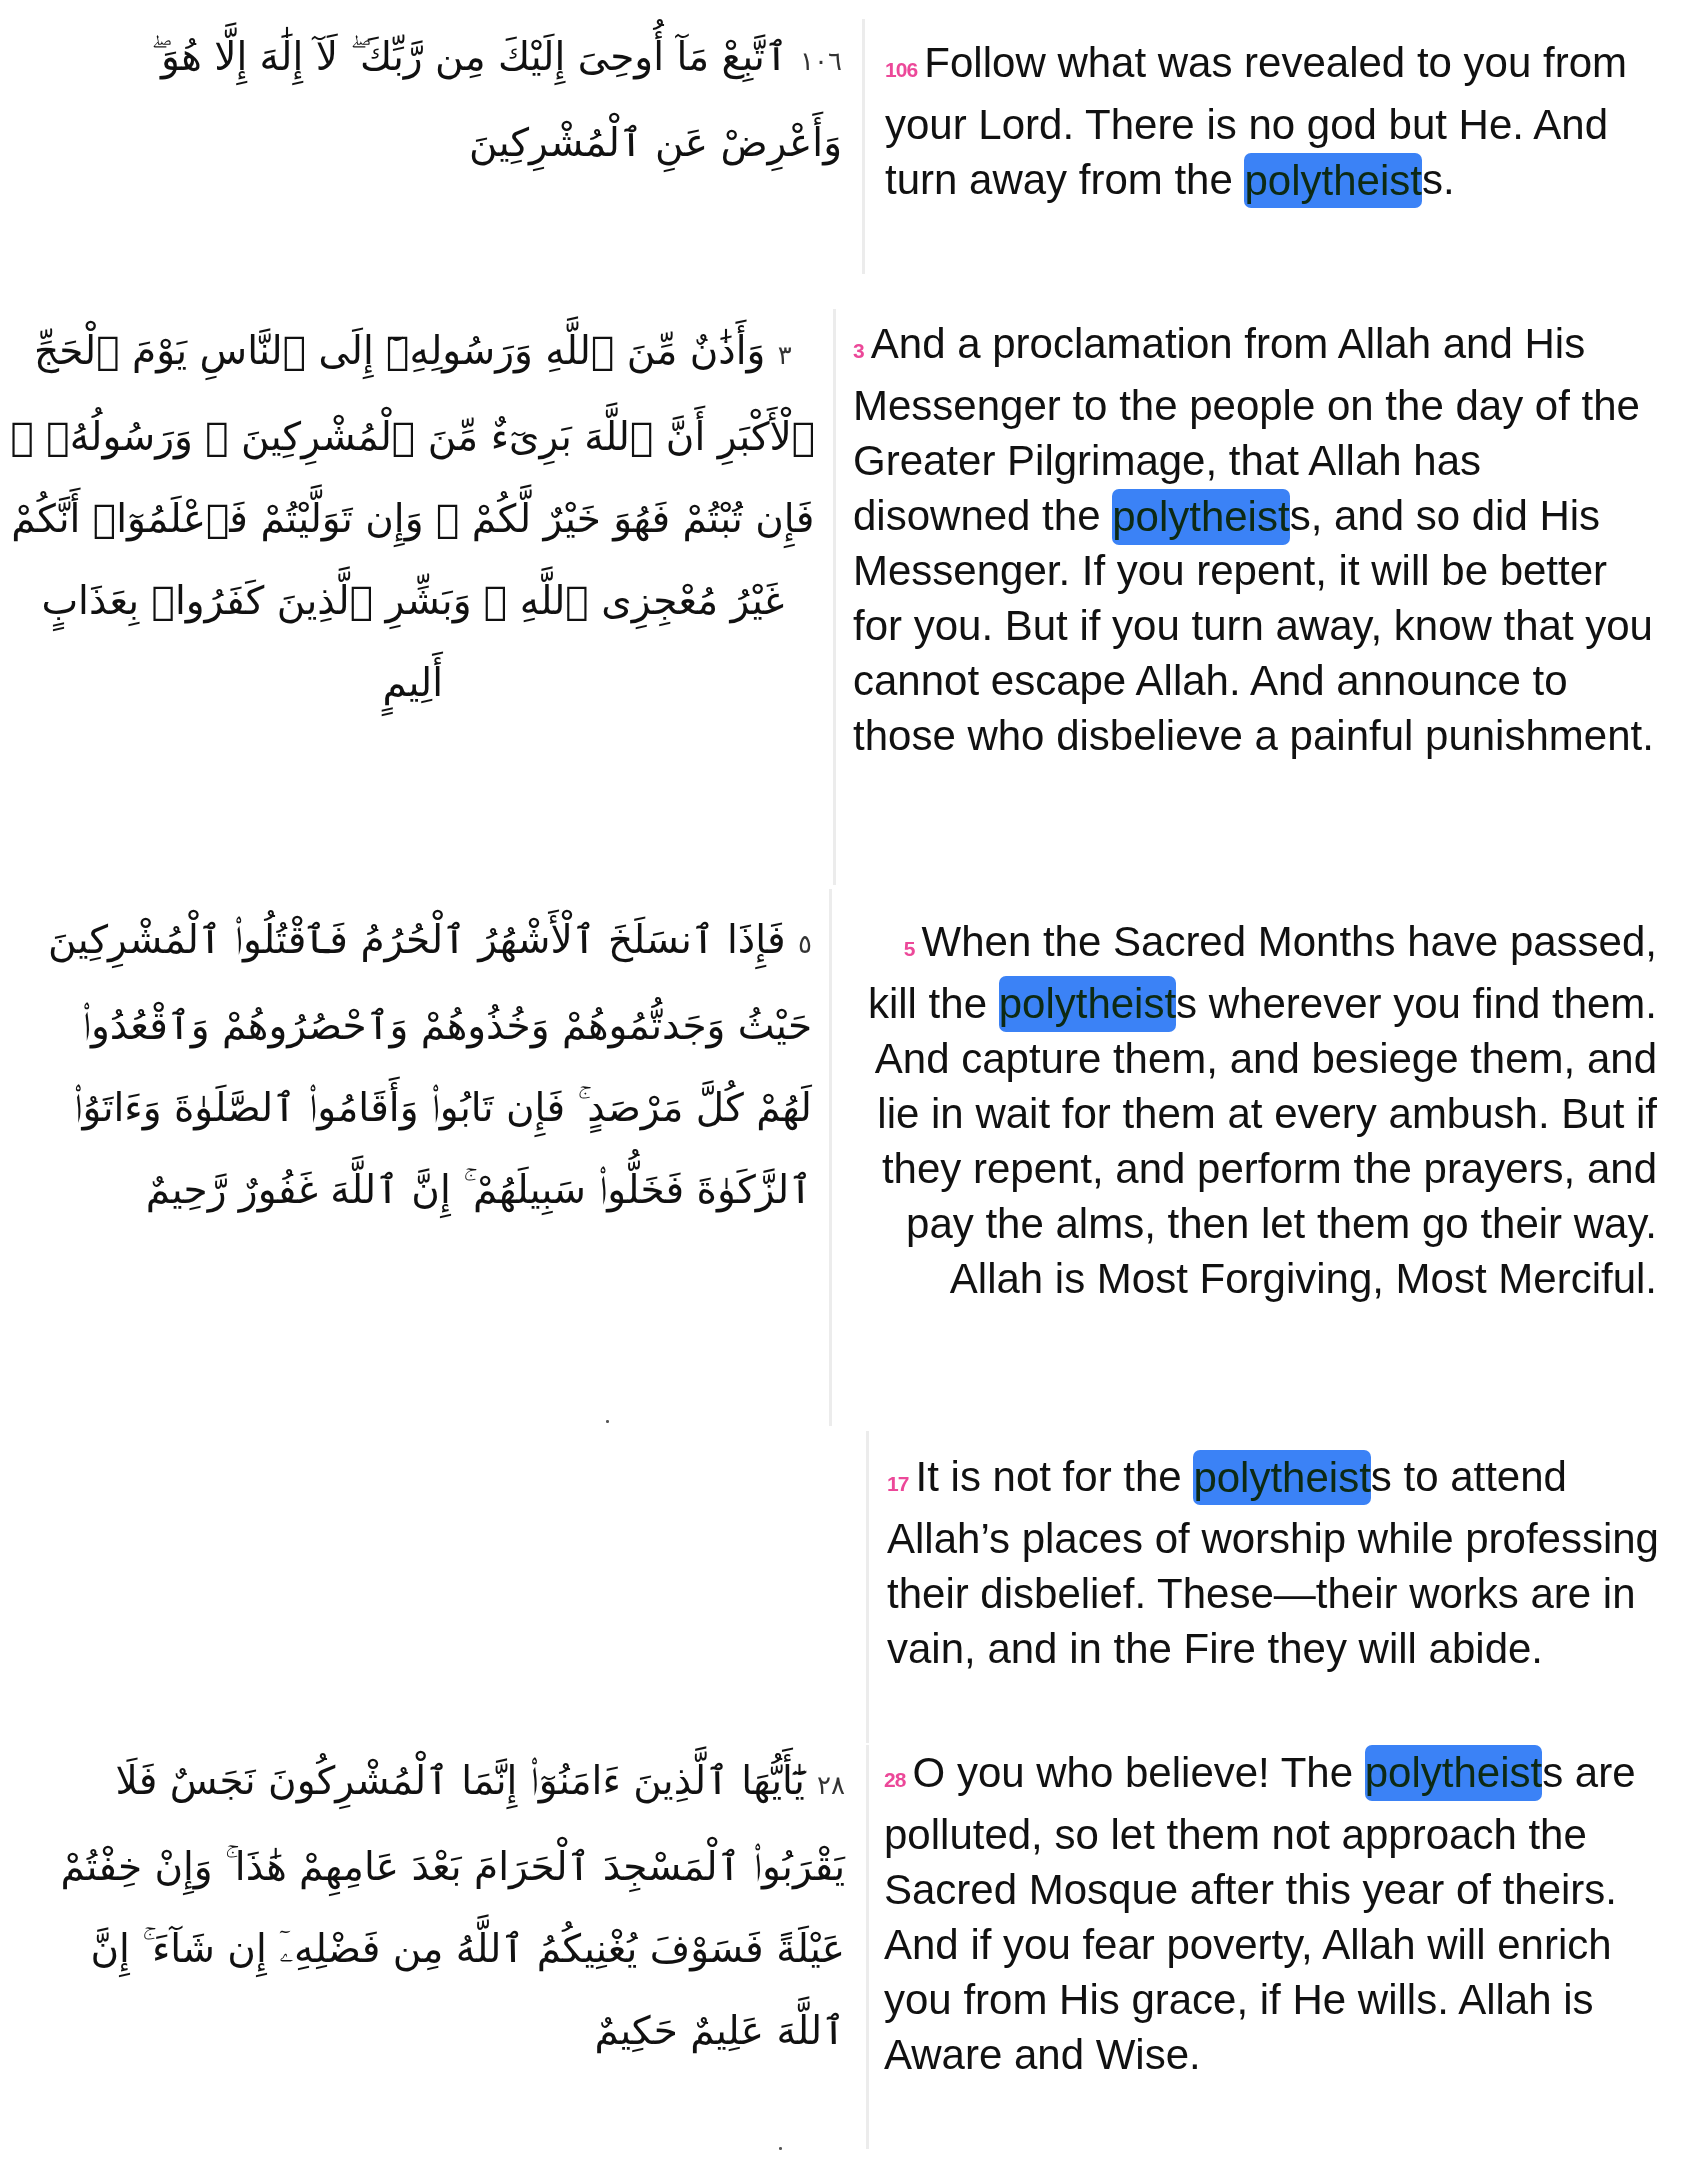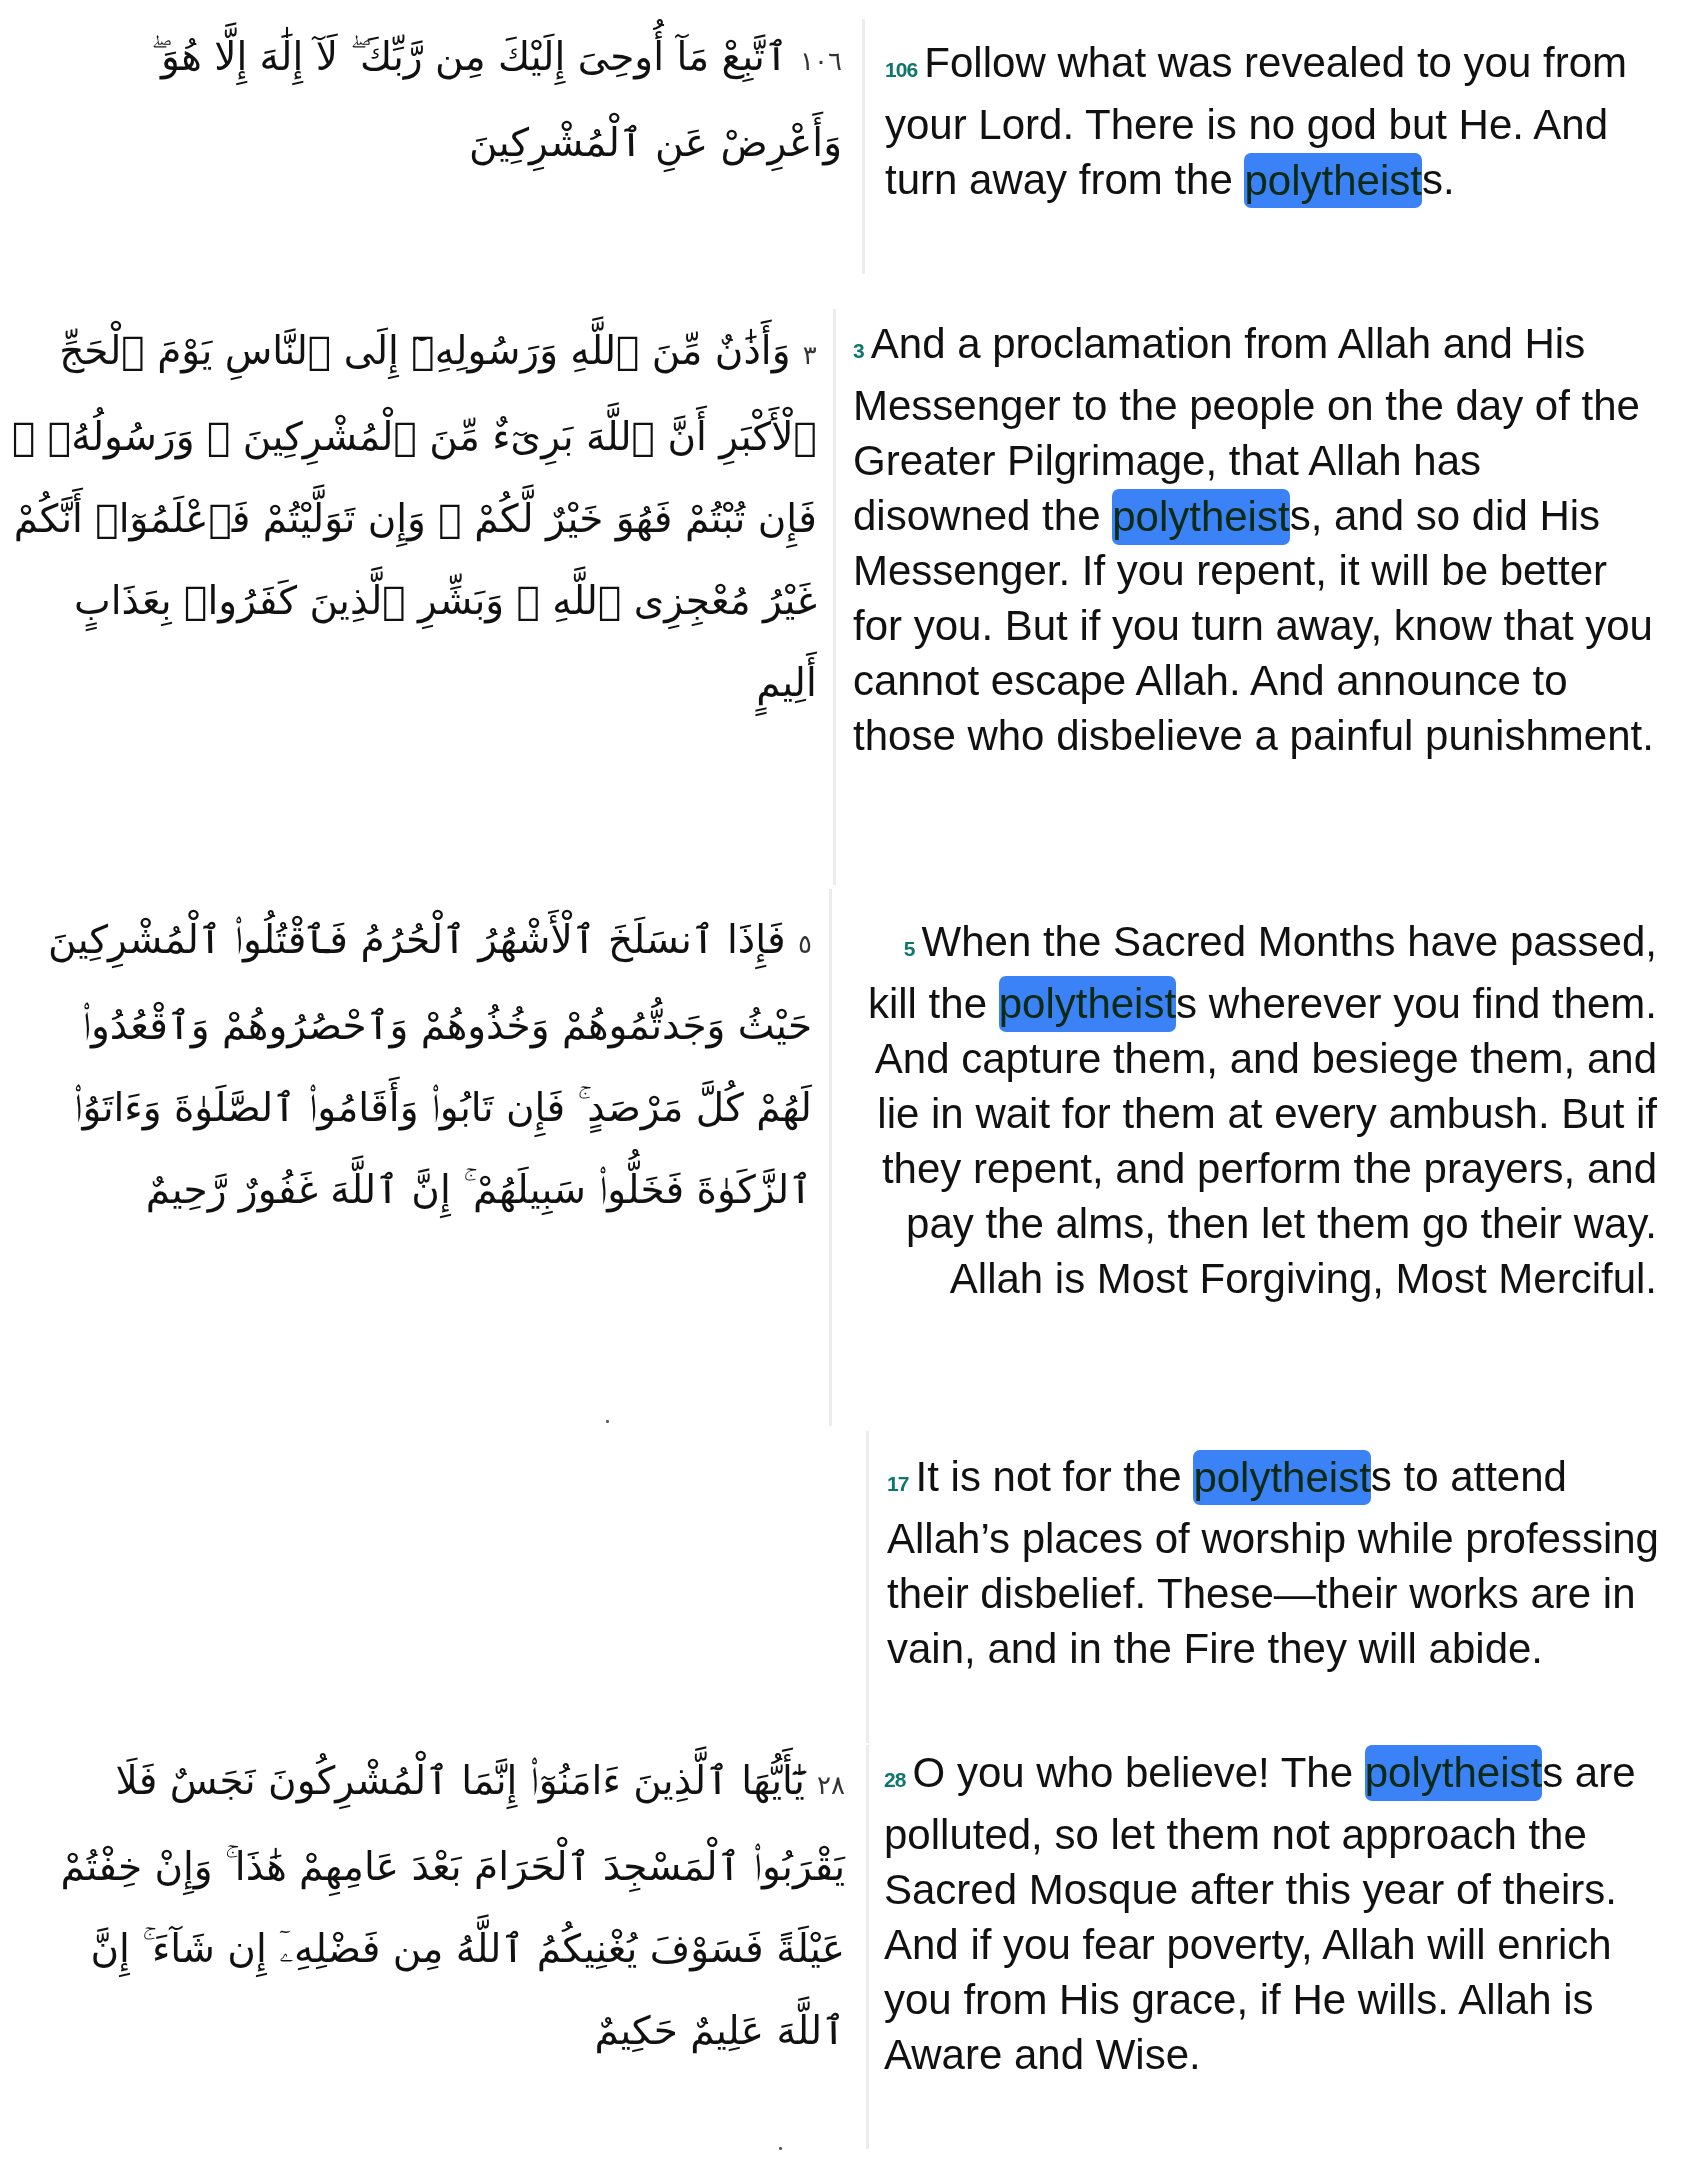--- a/index.html
+++ b/index.html
@@ -46,21 +46,21 @@
     position: absolute;
     top: 0;
     font-family: "Liberation Sans", sans-serif;
     font-size: 42px;
     line-height: 55px;
     color: #111111;
   }
   .verse-num {
     font-size: 21px;
     font-weight: bold;
-    color: #0f766e;
+    color: #ec4899;
     margin-right: 7px;
     letter-spacing: -0.9px;
   }
   .hl {
     background: #3b82f6;
     color: #0d2a14;
     border-radius: 7px;
     padding: 3.5px 0 5.3px 0;
   }
   .stray-dot {
@@ -78,21 +78,21 @@
   <div class="arabic-col" style="top:16px;left:26px;width:816px;">
     <span class="arabic-num">١٠٦</span><span>ٱتَّبِعْ مَآ أُوحِىَ إِلَيْكَ مِن رَّبِّكَ ۖ لَآ إِلَٰهَ إِلَّا هُوَ ۖ وَأَعْرِضْ عَنِ ٱلْمُشْرِكِينَ</span>
   </div>
   <div class="divider" style="left:862px;top:19.3px;height:255px;"></div>
   <div class="english-col" style="left:885px;top:35px;width:772px;">
     <span class="verse-num">106</span><span>Follow what was revealed to you from your Lord. There is no god but He. And turn away from the </span><span class="hl">polytheist</span><span>s.</span>
   </div>
 </div>
 
 <div class="verse-block" style="top:298px;height:593px;">
-  <div class="arabic-col" style="top:12.3px;left:8.8px;width:808px;">
+  <div class="arabic-col" style="top:12.3px;left:8.8px;width:808px;text-align:center;">
     <span class="arabic-num">٣</span><span>وَأَذَٰنٌ مِّنَ ٱللَّهِ وَرَسُولِهِۦٓ إِلَى ٱلنَّاسِ يَوْمَ ٱلْحَجِّ ٱلْأَكْبَرِ أَنَّ ٱللَّهَ بَرِىٓءٌ مِّنَ ٱلْمُشْرِكِينَ ۙ وَرَسُولُهُۥ ۚ فَإِن تُبْتُمْ فَهُوَ خَيْرٌ لَّكُمْ ۖ وَإِن تَوَلَّيْتُمْ فَٱعْلَمُوٓا۟ أَنَّكُمْ غَيْرُ مُعْجِزِى ٱللَّهِ ۗ وَبَشِّرِ ٱلَّذِينَ كَفَرُوا۟ بِعَذَابٍ أَلِيمٍ</span>
   </div>
   <div class="divider" style="left:833px;top:10.5px;height:576px;"></div>
   <div class="english-col" style="left:853px;top:18.4px;width:808px;">
     <span class="verse-num">3</span><span>And a proclamation from Allah and His Messenger to the people on the day of the Greater Pilgrimage, that Allah has disowned the </span><span class="hl">polytheist</span><span>s, and so did His Messenger. If you repent, it will be better for you. But if you turn away, know that you cannot escape Allah. And announce to those who disbelieve a painful punishment.</span>
   </div>
 </div>
 
 <div class="verse-block" style="top:888px;height:540px;">
   <div class="arabic-col" style="top:10.5px;left:35px;width:777px;">

